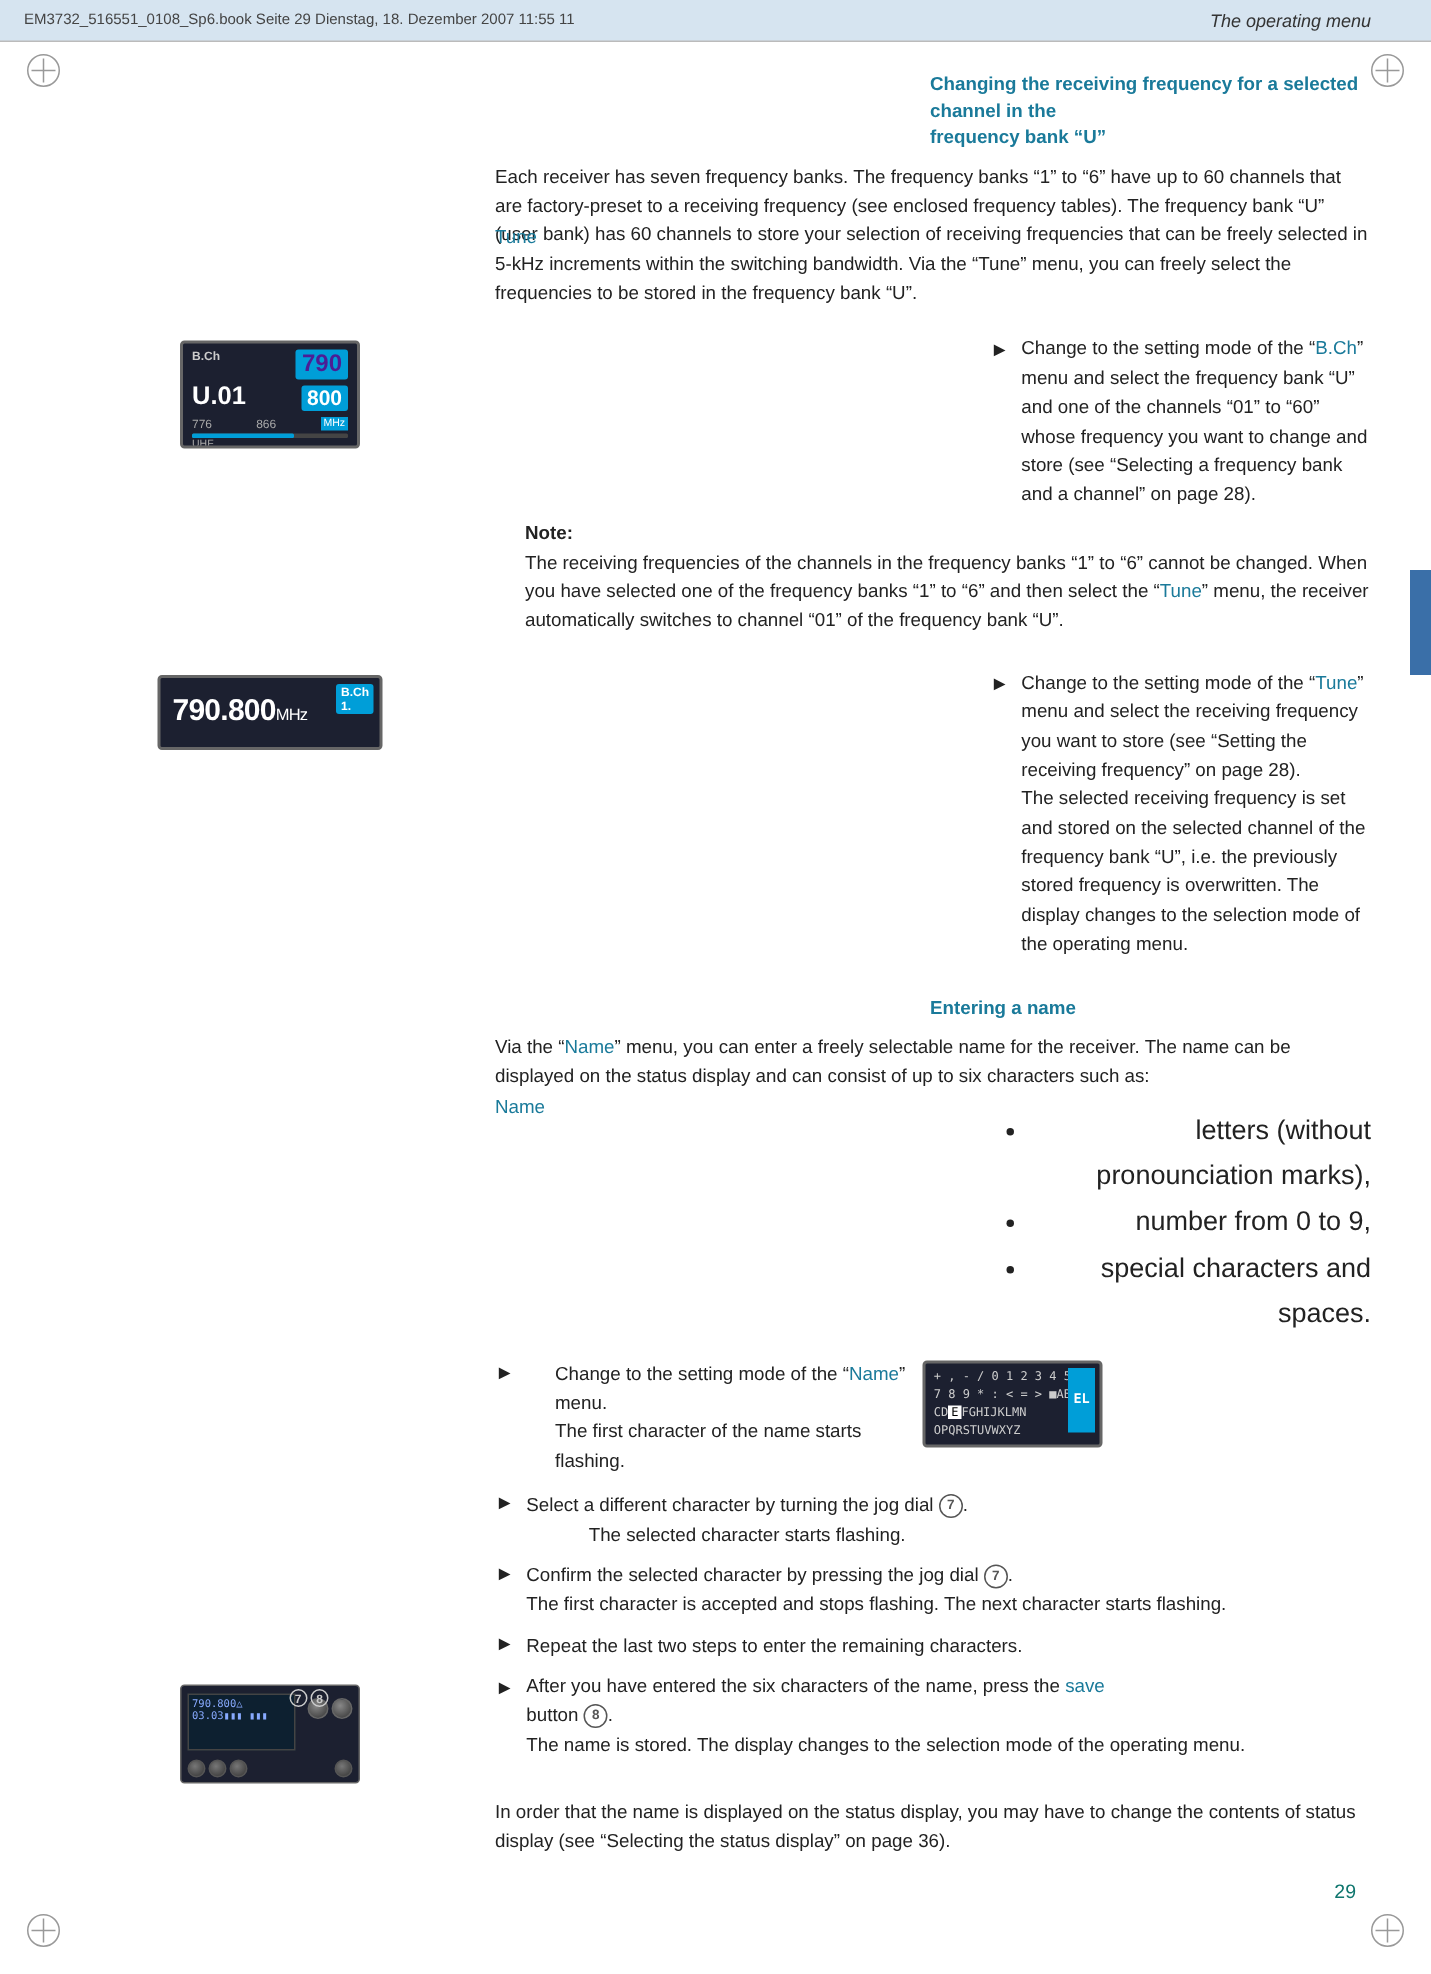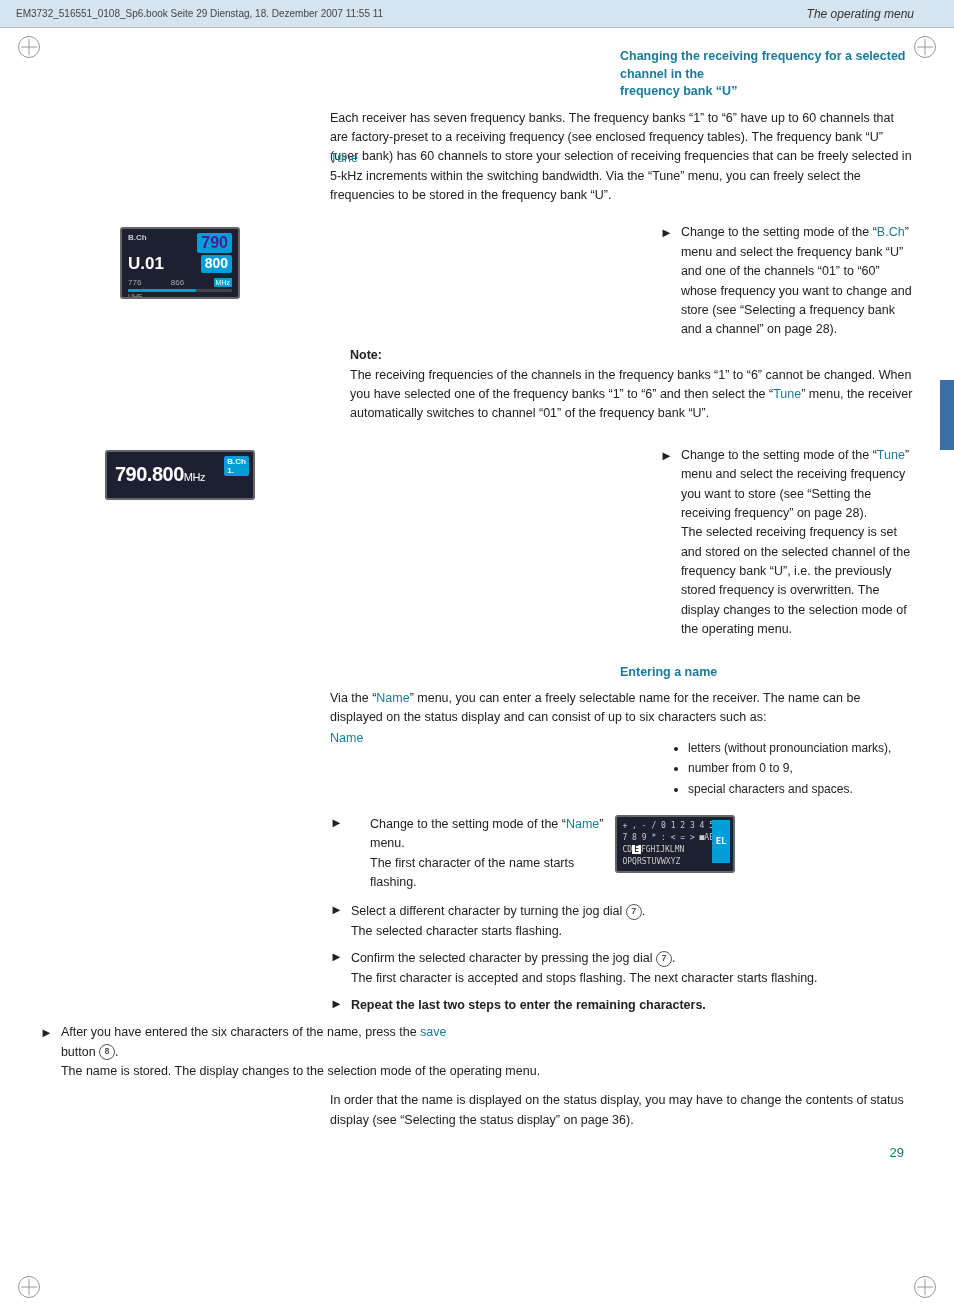--- a/index.html
+++ b/index.html
@@ -123,25 +123,26 @@
       line-height: 1.55;
       color: #222;
     }
 
     
     .bullet-list {
       margin-left: 340px;
       margin-bottom: 10px;
     }
     .bullet-list li {
-      font-size: 12px;
+      font-size: 18px;
       line-height: 1.7;
       color: #222;
       list-style: disc;
       margin-left: 18px;
+      text-align: right;
     }
 
     
     .page-number {
       position: absolute;
       bottom: 30px;
       right: 50px;
       font-size: 13px;
       color: #0f766e;
     }
@@ -239,21 +240,21 @@
     <div style="width:290px; flex-shrink:0; display:flex; justify-content:center; padding-right:10px; padding-top:4px;">
 
       <div style="width:120px;">
         <div style="width:120px; height:72px; background:#1c2030; border:2px solid #666; border-radius:3px; padding:4px 6px; position:relative; overflow:hidden;">
           <div style="display:flex; justify-content:space-between; align-items:flex-start;">
             <span style="color:#ccc;font-size:8px;font-weight:bold;">B.Ch</span>
             <div style="background:#009ed8;color:#4c1d95;font-size:16px;font-weight:bold;padding:1px 4px;border-radius:2px;line-height:1.1;">
               <span>790</span>
             </div>
           </div>
-          <div style="color:#fff;font-size:17px;font-weight:bold;margin-top:1px;display:flex;justify-content:space-between;align-items:center;">
+          <div style="color:#fff;font-size:17px;font-weight:bold;margin-top:1px;display:flex;justify-content:space-between;align-items:flex-end;">
             <span>U.01</span>
             <div style="background:#009ed8;color:#fff;font-size:14px;font-weight:bold;padding:1px 4px;border-radius:2px;line-height:1.1;">
               <span>800</span>
             </div>
           </div>
           <div style="display:flex;justify-content:space-between;align-items:center;margin-top:4px;">
             <span style="color:#aaa;font-size:8px;">776</span>
             <span style="color:#aaa;font-size:8px;">866</span>
             <span style="background:#009ed8;color:#fff;font-size:7px;padding:1px 2px;">MHz</span>
           </div>
@@ -344,40 +345,66 @@
             <div>OPQRSTUVWXYZ</div>
             <div style="position:absolute;top:3px;right:3px;background:#009ed8;color:#fff;font-size:9px;font-weight:bold;padding:15px 4px;">EL</div>
           </div>
         </div>
       </div>
     </div>
   </div>
 
   <div style="margin-left:290px; margin-bottom:8px; display:flex; gap:8px;">
     <span class="arrow" style="flex-shrink:0;font-size:13px;">►</span>
-    <div style="font-size:12.5px;line-height:1.55;">
+    <div style="font-size:12.5px;line-height:1.55;text-align:center;">
       Select a different character by turning the jog dial <span class="circle-badge">7</span>.<br>
       The selected character starts flashing.
     </div>
   </div>
 
   <div style="margin-left:290px; margin-bottom:8px; display:flex; gap:8px;">
     <span class="arrow" style="flex-shrink:0;font-size:13px;">►</span>
     <div style="font-size:12.5px;line-height:1.55;">
       Confirm the selected character by pressing the jog dial <span class="circle-badge">7</span>.<br>
       The first character is accepted and stops flashing. The next character starts flashing.
     </div>
   </div>
 
   <div style="margin-left:290px; margin-bottom:8px; display:flex; gap:8px;">
     <span class="arrow" style="flex-shrink:0;font-size:13px;">►</span>
-    <div style="font-size:12.5px;line-height:1.55;font-weight:bold;">Repeat the last two steps to enter the remaining characters.</div>
+    <div style="font-size:12.5px;line-height:1.55;">Repeat the last two steps to enter the remaining characters.</div>
   </div>
 
   <div style="display:flex; margin-bottom:10px;">
+    <div style="width:290px; flex-shrink:0; display:flex; justify-content:center; align-items:flex-start; padding-right:10px; padding-top:8px;">
+
+      <div style="width:120px;height:66px;background:#1c2030;border:1.5px solid #666;border-radius:3px;position:relative;overflow:hidden;">
+
+        <div style="position:absolute;left:4px;top:5px;width:72px;height:38px;background:#0d2030;border:1px solid #444;">
+          <div style="color:#8af;font-size:7px;padding:2px;font-family:monospace;">790.800△<br>03.03▮▮▮ ▮▮▮</div>
+        </div>
+
+        <div style="position:absolute;right:20px;top:8px;width:14px;height:14px;border-radius:50%;background:radial-gradient(circle at 40% 35%, #888,#333);border:1px solid #666;"></div>
+        <div style="position:absolute;right:4px;top:8px;width:14px;height:14px;border-radius:50%;background:radial-gradient(circle at 40% 35%, #888,#333);border:1px solid #666;"></div>
+
+        <div style="position:absolute;top:2px;right:20px;color:#ccc;font-size:8px;">
+          <span class="circle-badge" style="width:12px;height:12px;font-size:8px;border-color:#ccc;color:#ccc;">7</span>
+          <span class="circle-badge" style="width:12px;height:12px;font-size:8px;border-color:#ccc;color:#ccc;">8</span>
+        </div>
+
+        <div style="position:absolute;bottom:3px;left:4px;right:4px;display:flex;justify-content:space-between;align-items:center;">
+          <div style="display:flex;gap:2px;">
+            <div style="width:12px;height:12px;border-radius:50%;background:radial-gradient(circle at 40% 35%, #777,#333);border:1px solid #555;"></div>
+            <div style="width:12px;height:12px;border-radius:50%;background:radial-gradient(circle at 40% 35%, #777,#333);border:1px solid #555;"></div>
+            <div style="width:12px;height:12px;border-radius:50%;background:radial-gradient(circle at 40% 35%, #777,#333);border:1px solid #555;"></div>
+          </div>
+          <div style="width:12px;height:12px;border-radius:50%;background:radial-gradient(circle at 40% 35%, #777,#333);border:1px solid #555;"></div>
+        </div>
+      </div>
+    </div>
     <div style="flex:1;display:flex;gap:8px;padding-top:0;">
       <span class="arrow" style="flex-shrink:0;font-size:13px;margin-top:2px;">►</span>
       <div style="font-size:12.5px;line-height:1.55;">
         After you have entered the six characters of the name, press the <span class="cyan">save</span><br>
         button <span class="circle-badge">8</span>.<br>
         The name is stored. The display changes to the selection mode of the operating menu.
       </div>
     </div>
   </div>
 

